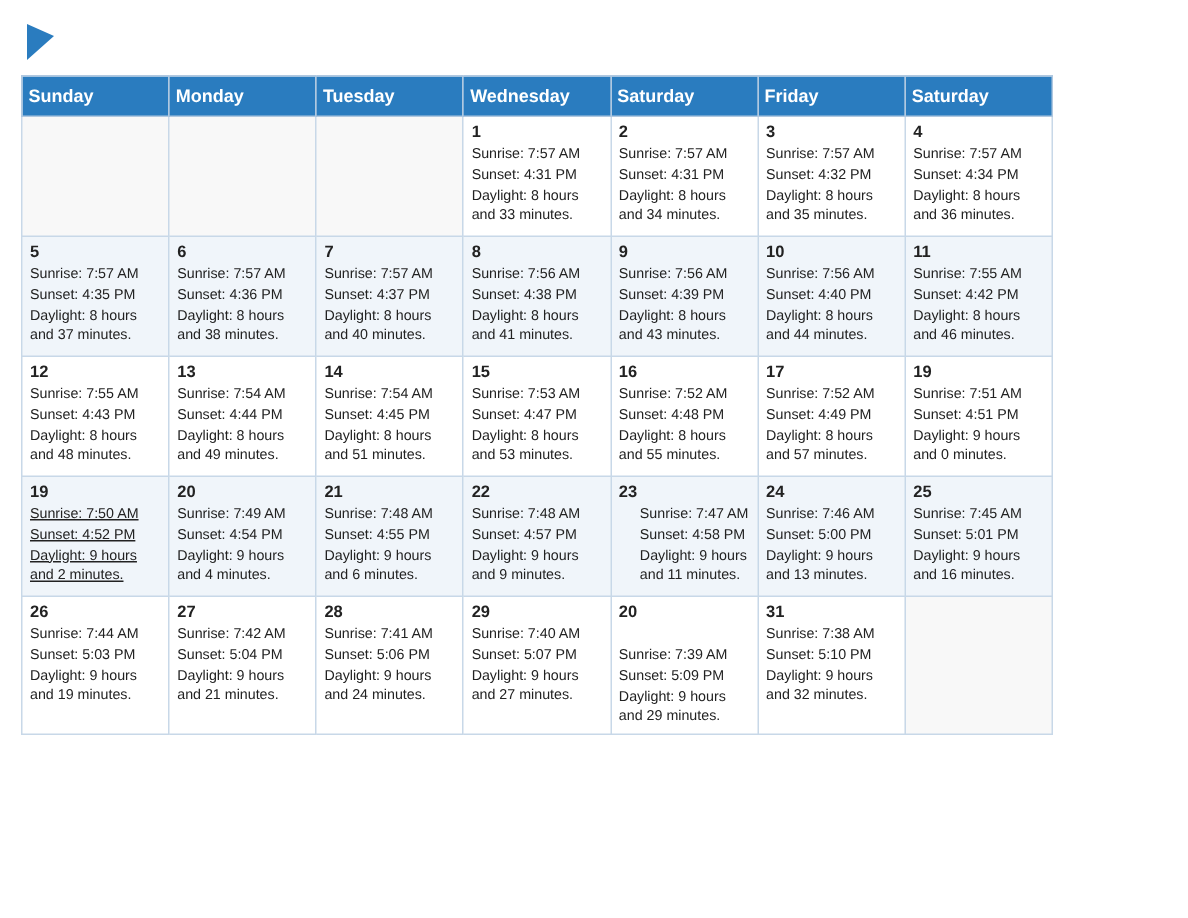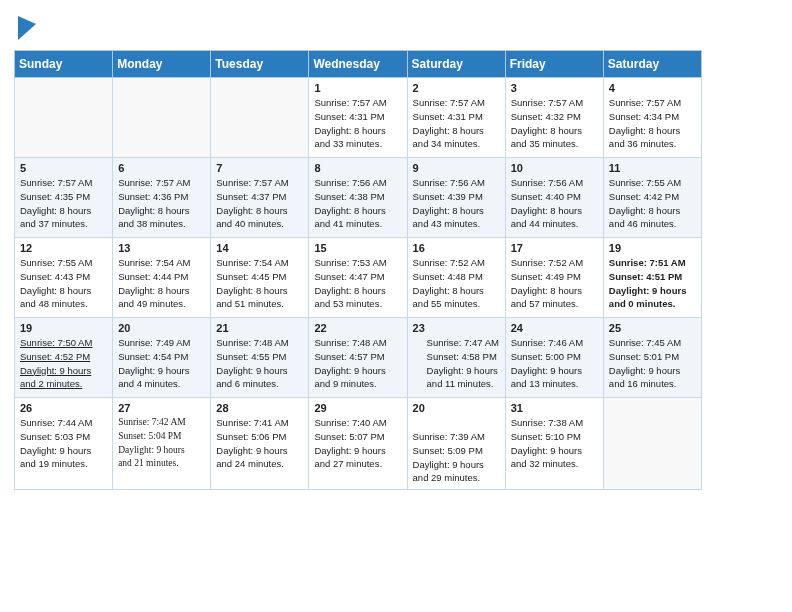--- a/index.html
+++ b/index.html
@@ -243,21 +243,21 @@
           </td>
           <td>
             <span class="day-num">17</span>
             <div class="day-info" style="white-space: pre-line;">Sunrise: 7:52 AM
 Sunset: 4:49 PM
 Daylight: 8 hours
 and 57 minutes.</div>
           </td>
           <td>
             <span class="day-num">19</span>
-            <div class="day-info" style="white-space: pre-line; font-weight: bold;">Sunrise: 7:51 AM
+            <div class="day-info" style="white-space: pre-line;">Sunrise: 7:51 AM
 Sunset: 4:51 PM
 Daylight: 9 hours
 and 0 minutes.</div>
           </td>
         </tr>
         <tr>
           <td>
             <span class="day-num">19</span>
             <div class="day-info" style="white-space: pre-line; text-decoration: underline;">Sunrise: 7:50 AM
 Sunset: 4:52 PM
@@ -310,21 +310,21 @@
         <tr>
           <td>
             <span class="day-num">26</span>
             <div class="day-info" style="white-space: pre-line;">Sunrise: 7:44 AM
 Sunset: 5:03 PM
 Daylight: 9 hours
 and 19 minutes.</div>
           </td>
           <td>
             <span class="day-num">27</span>
-            <div class="day-info" style="white-space: pre-line; font-family: Liberation Serif, serif;">Sunrise: 7:42 AM
+            <div class="day-info" style="white-space: pre-line;">Sunrise: 7:42 AM
 Sunset: 5:04 PM
 Daylight: 9 hours
 and 21 minutes.</div>
           </td>
           <td>
             <span class="day-num">28</span>
             <div class="day-info" style="white-space: pre-line;">Sunrise: 7:41 AM
 Sunset: 5:06 PM
 Daylight: 9 hours
 and 24 minutes.</div>

